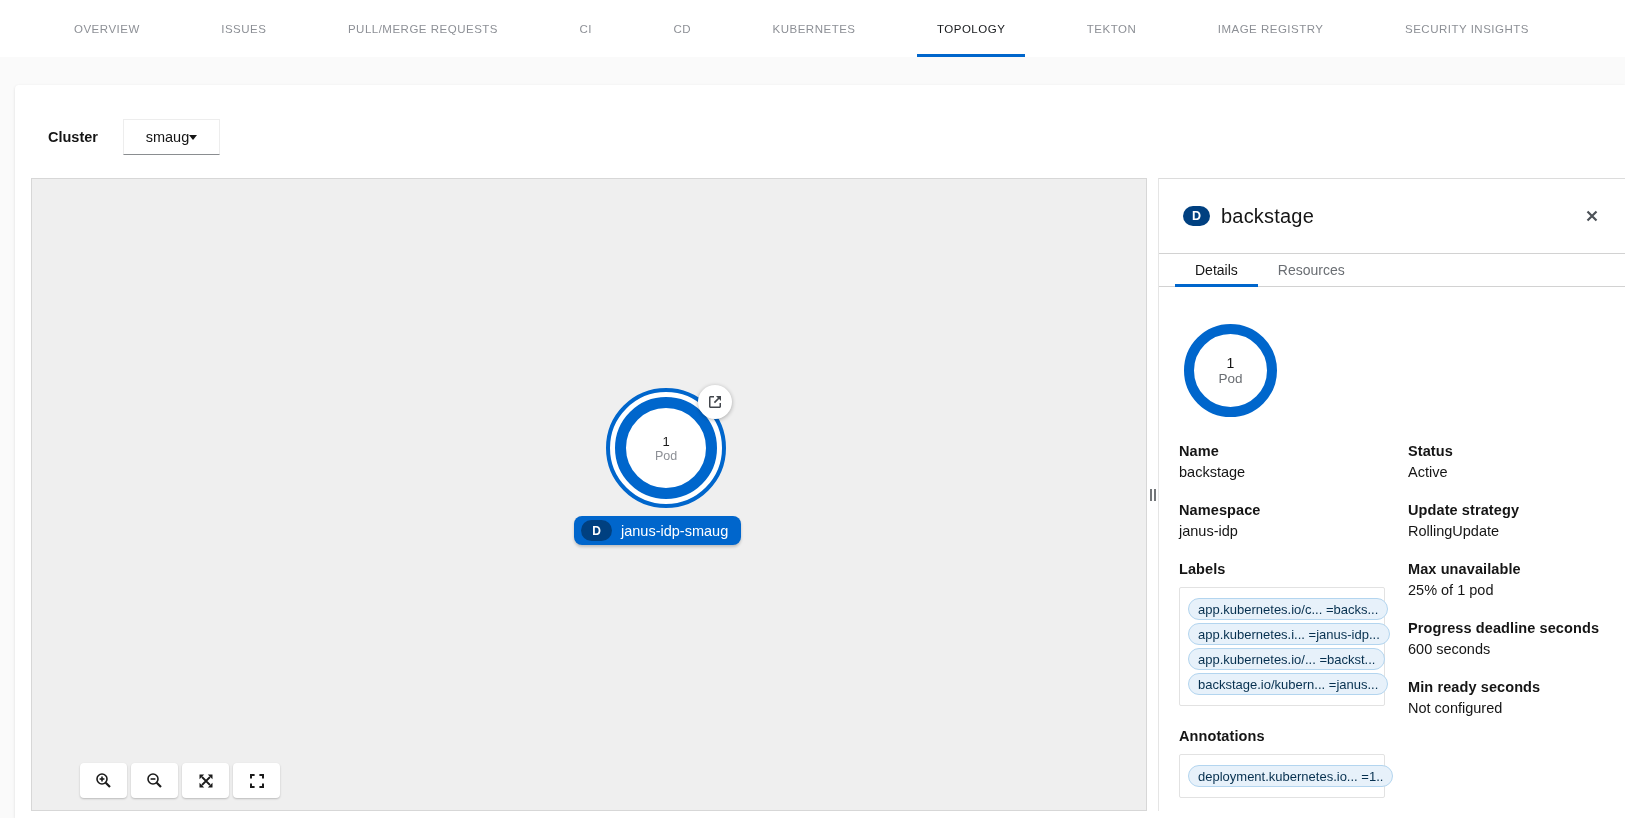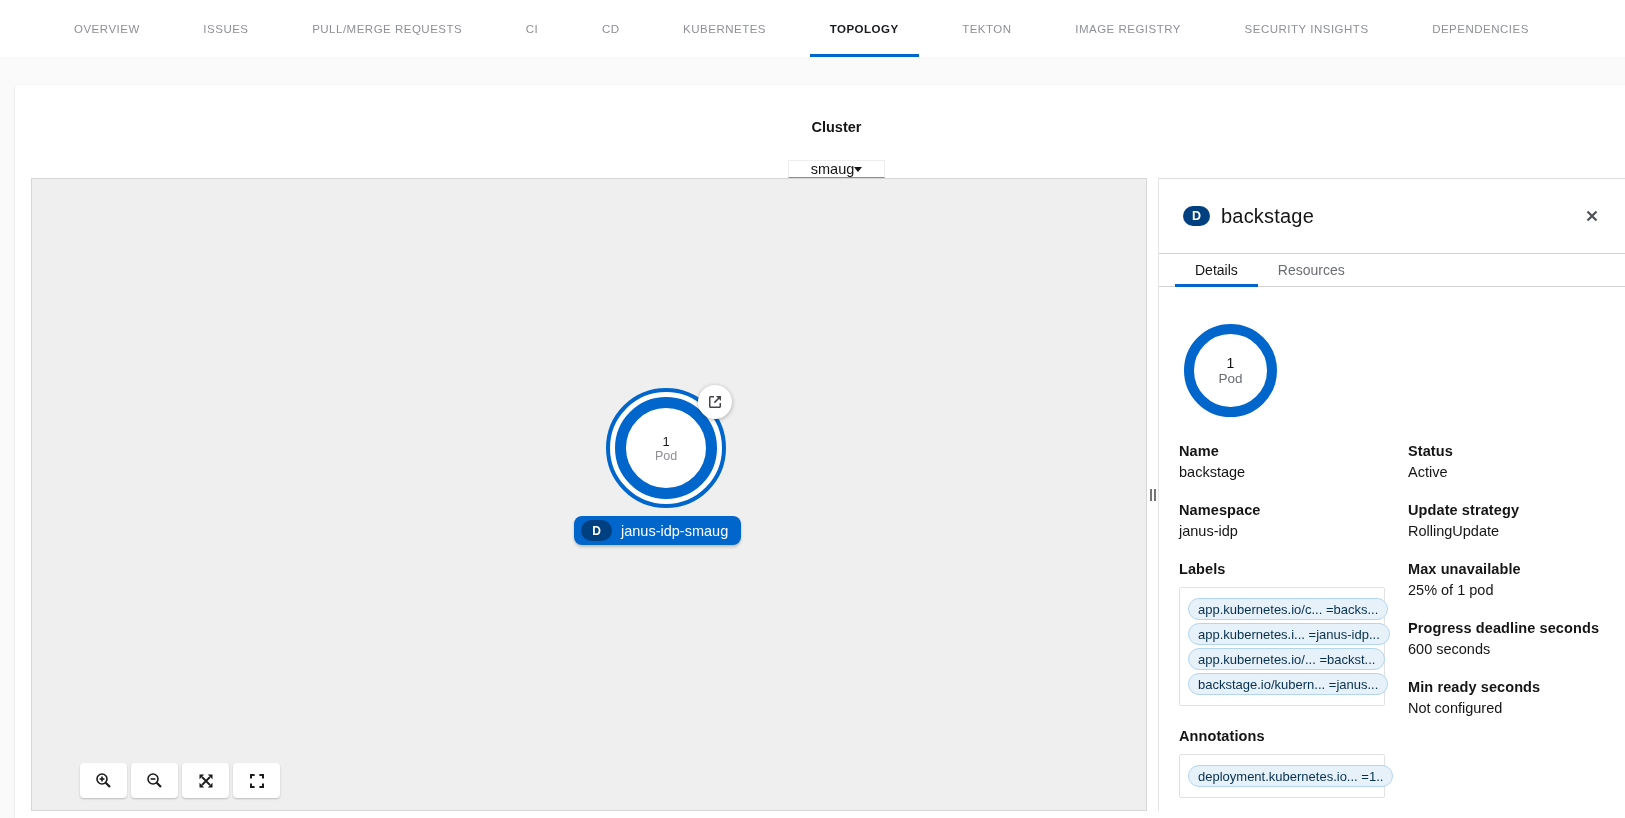--- a/index.html
+++ b/index.html
@@ -4,30 +4,30 @@
 <style>
   * { margin:0; padding:0; box-sizing:border-box; }
   html,body { width:1625px; height:818px; overflow:hidden; background:#fff;
     font-family:"Liberation Sans", sans-serif; color:#151515; }
 
   
   .tabbar { height:57px; background:#fff; display:flex; align-items:stretch;
     justify-content:space-between; padding:0 80px 0 58px; }
   .tab { display:flex; align-items:center; padding:0 16px; position:relative; cursor:pointer; }
   .tab-label { font-size:11.5px; letter-spacing:.5px; color:#8d9096; white-space:nowrap; }
-  .tab.active .tab-label { color:#17191c; font-weight:700; }
+  .tab.active .tab-label { color:#17191c; font-weight:400; }
   .tab.active::after { content:""; position:absolute; left:-4px; right:-4px; bottom:0;
     height:3px; background:var(--accent,#0066cc); }
 
   
   .page { background:#fafafa; height:761px; padding:28px 0 0 15px; }
   .card { background:#fff; width:1610px; height:733px; border-radius:4px 0 0 0;
     box-shadow:0 1px 3px rgba(0,0,0,.12); padding:34px 0 0 16px; }
 
-  .cluster-row { display:flex; align-items:center; gap:25px; margin-left:17px; height:36px;flex-direction:column; }
+  .cluster-row { display:flex; align-items:center; gap:25px; margin-left:17px; height:36px; }
   .cluster-label { font-size:14.5px; font-weight:700; }
   .cluster-select { width:97px; height:36px; background:#fff; border:1px solid #ededed;
     border-bottom-color:#8a8d90; display:flex; align-items:center; justify-content:center;
     padding:0 13px; cursor:pointer; font-size:14.5px; }
   .caret { width:0; height:0; border-left:4.5px solid transparent;
     border-right:4.5px solid transparent; border-top:5.5px solid #151515; }
 
   
   .topo { display:flex; margin-top:23px; height:633px; }
   .canvas { width:1116px; flex:none; background:var(--canvas-bg,#efefef);
@@ -143,23 +143,20 @@
     </div>
 
     <div class="tab">
       <span class="tab-label">IMAGE REGISTRY</span>
     </div>
 
     <div class="tab">
       <span class="tab-label">SECURITY INSIGHTS</span>
     </div>
 
-    <div class="tab">
-      <span class="tab-label">DEPENDENCIES</span>
-    </div>
   </nav>
 
 <div class="page">
   <div class="card">
 
     <div class="cluster-row">
       <span class="cluster-label">Cluster</span>
       <div class="cluster-select">
         <span>smaug</span>
         <span class="caret"></span>

